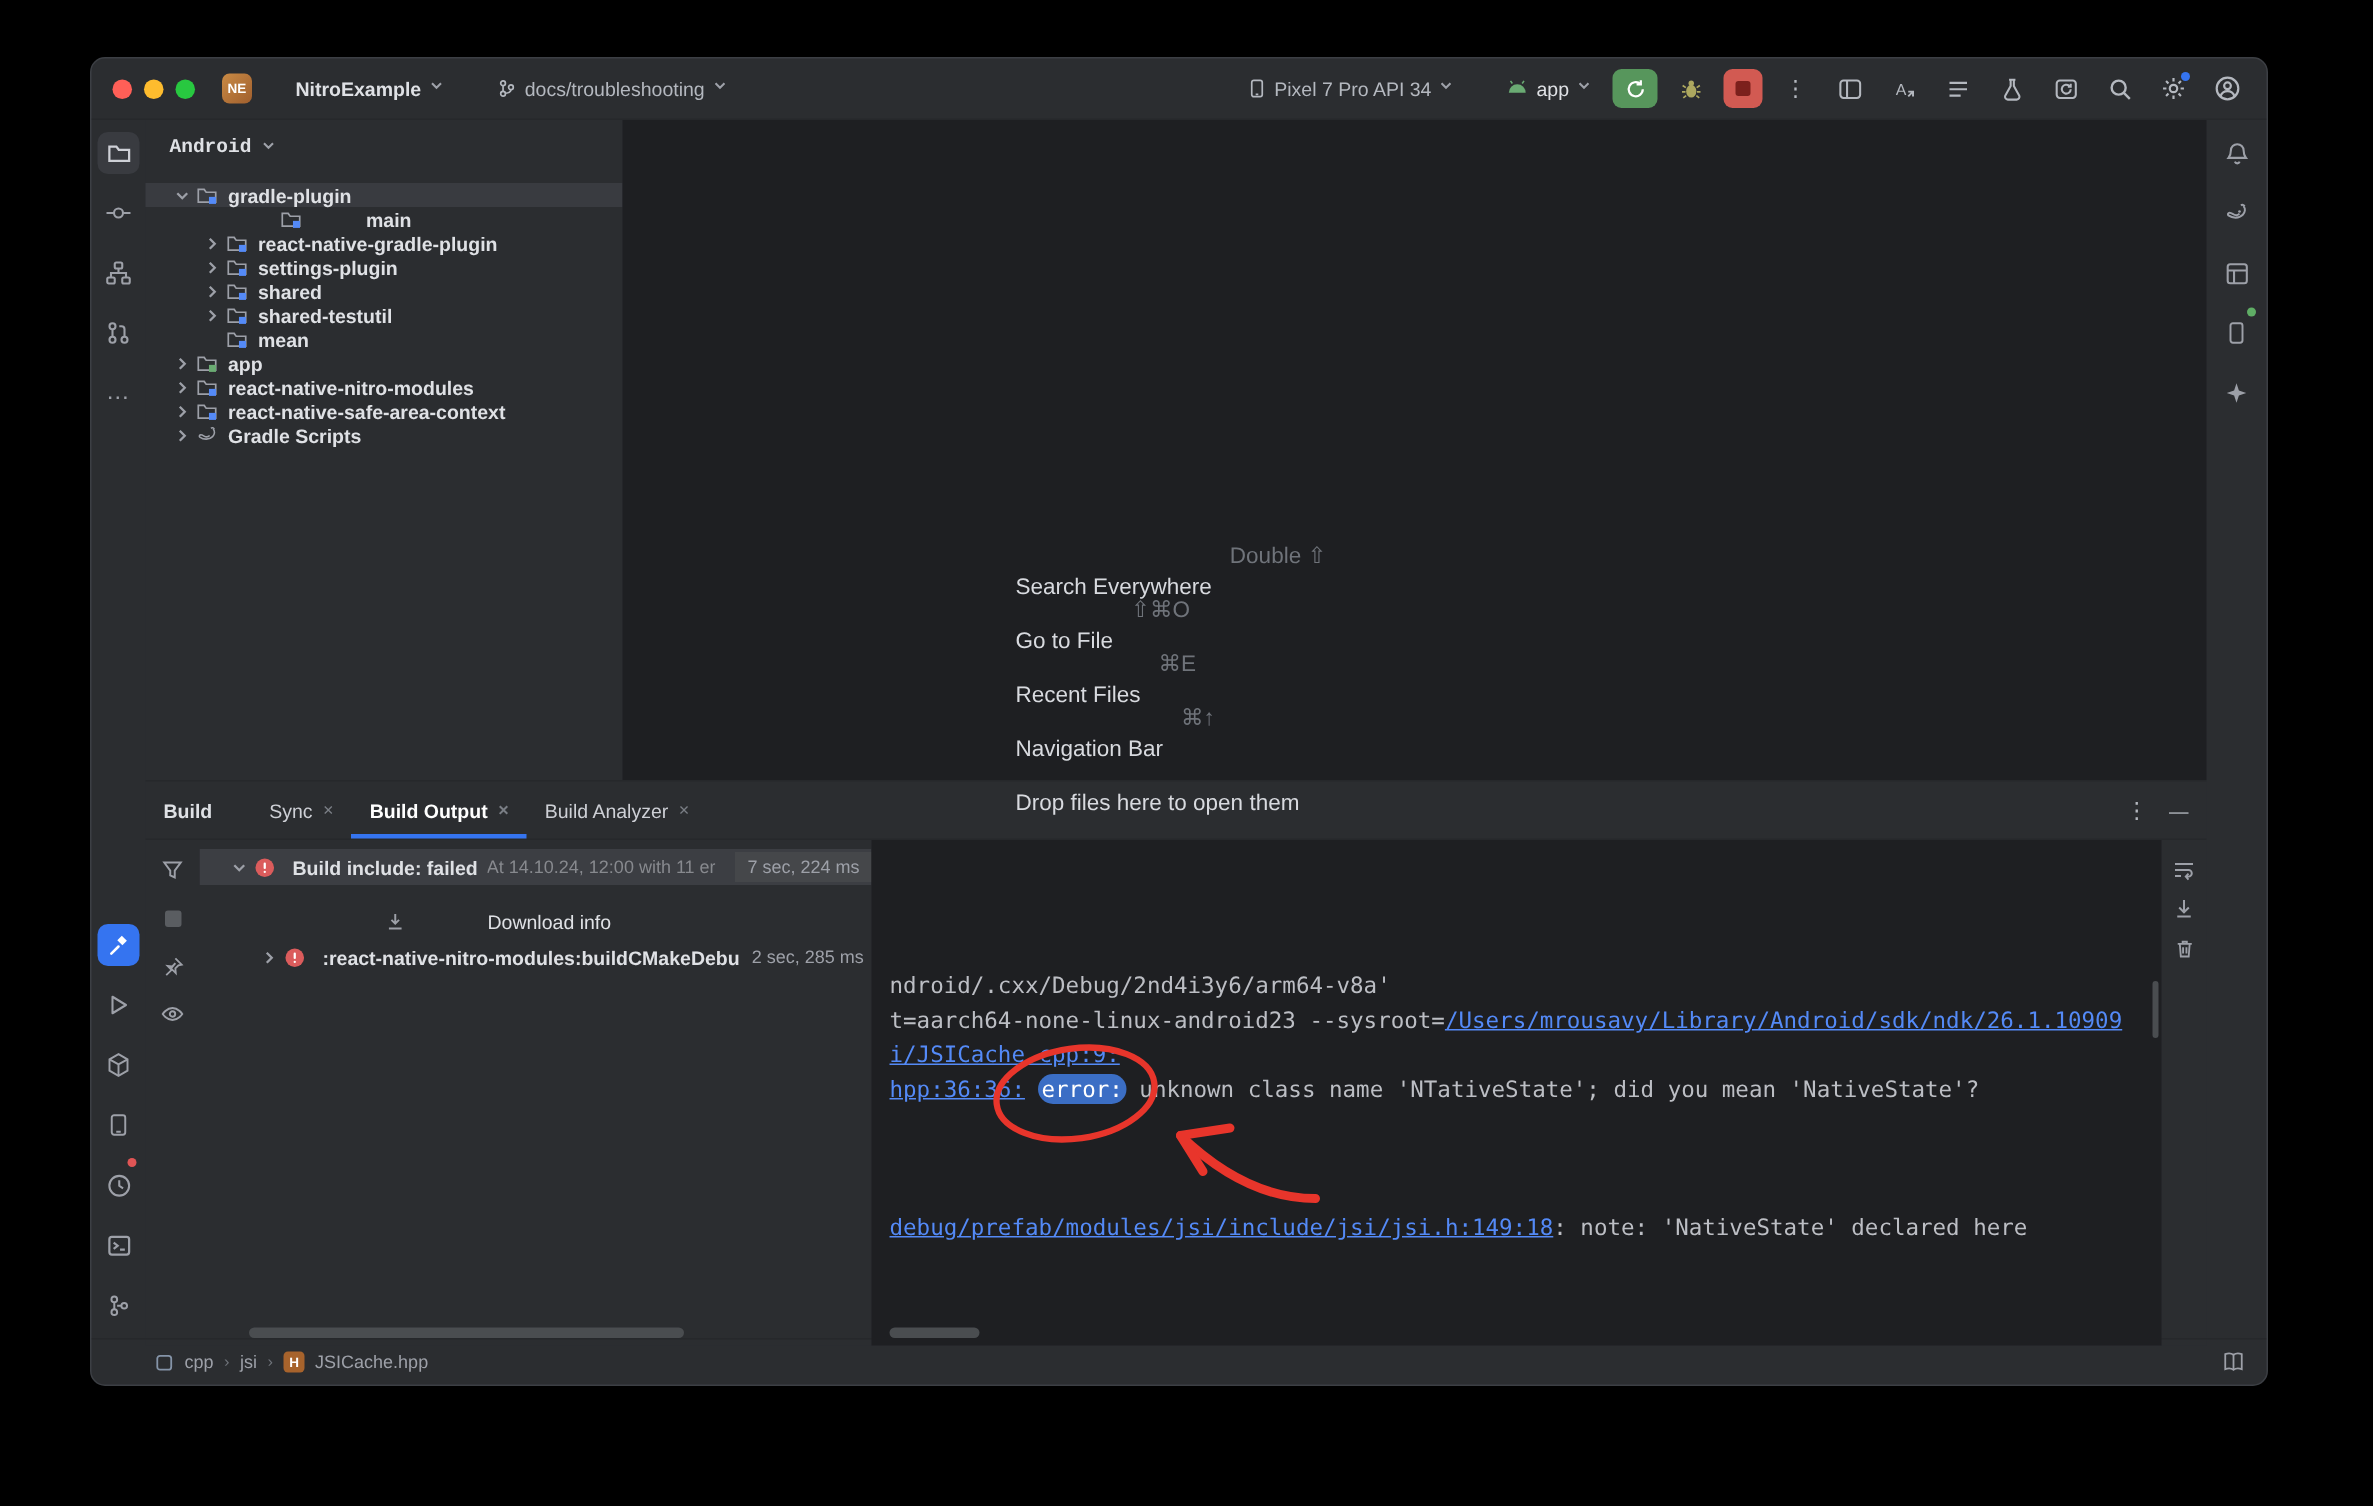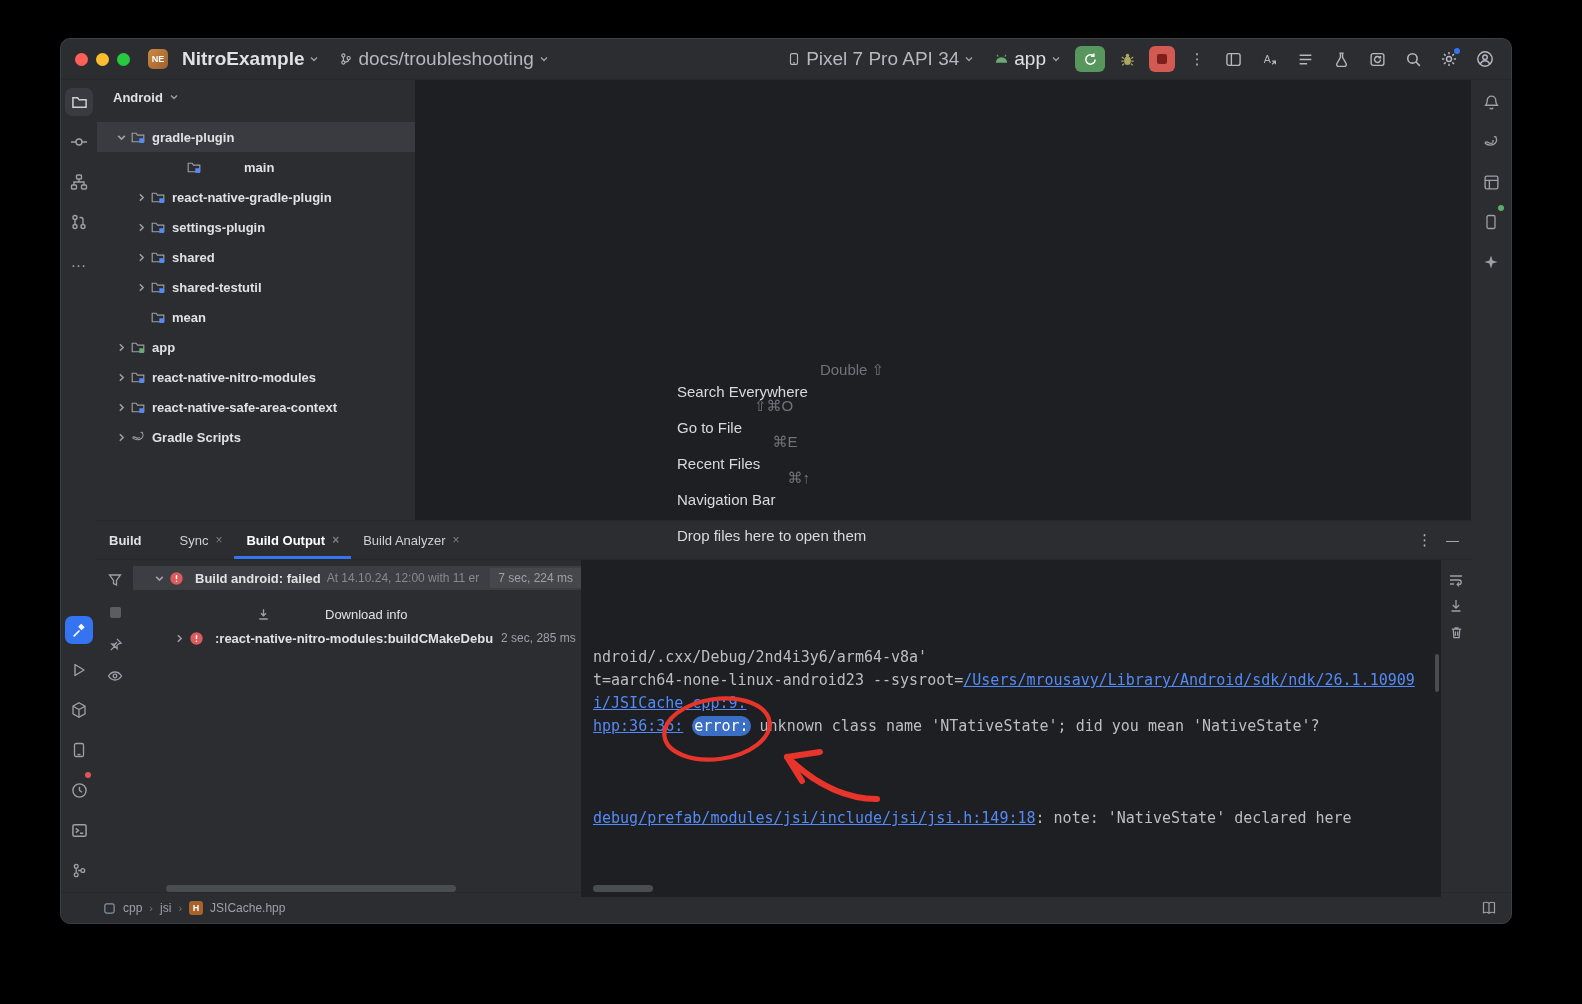--- a/index.html
+++ b/index.html
@@ -13,22 +13,22 @@
     border-radius:10px;border:1px solid #3C3F44;box-sizing:border-box;overflow:hidden;
     box-shadow:0 25px 70px rgba(0,0,0,.65);display:flex;flex-direction:column;}
   
   .titlebar{height:40px;flex:0 0 40px;display:flex;align-items:center;padding:0 12px 0 14px;
     gap:8px;border-bottom:1px solid var(--line);}
   .traffic{display:flex;gap:8px;margin-right:10px;}
   .tl{width:13px;height:13px;border-radius:50%;display:inline-block;}
   .tl.red{background:#FF5F57}.tl.yellow{background:#FEBC2E}.tl.green{background:#28C840}
   .proj-badge{width:20px;height:20px;border-radius:5px;background:linear-gradient(135deg,#C98A44,#A05F2E);
     color:#fff;font-size:9px;font-weight:bold;display:flex;align-items:center;justify-content:center;}
-  .tb-item{display:flex;align-items:center;gap:5px;color:var(--text);font-size:19px;cursor:default;
-    padding:3px 6px;border-radius:5px;}
+  .tb-item{display:flex;align-items:flex-start;gap:5px;color:var(--text);font-size:13px;cursor:default;
+    padding:3px 6px;border-radius:5px;margin-left:15px;}
   .tb-item .lbl2{color:#B4B8BF;}
   .tb-name{font-weight:bold;}
   .chev{display:inline-flex;}
   .tb-spacer{flex:1;}
   .icon-btn{width:28px;height:28px;display:flex;align-items:center;justify-content:center;
     border:none;background:transparent;border-radius:6px;position:relative;padding:0;}
   .run-btn{width:30px;height:26px;border:none;border-radius:6px;background:#57965C;
     display:flex;align-items:center;justify-content:center;}
   .stop-btn{width:26px;height:26px;border:none;border-radius:6px;background:#D25A52;
     display:flex;align-items:center;justify-content:center;}
@@ -43,23 +43,23 @@
   .abar.right{width:40px;flex:0 0 40px;}
   .abar-cell{width:32px;height:40px;display:flex;align-items:center;justify-content:center;position:relative;}
   .abar-active{width:28px;height:28px;border-radius:7px;background:var(--sel);display:flex;align-items:center;justify-content:center;}
   .abar-active.blue{background:var(--accent);}
   .abar-flexspace{flex:1;}
   .center{flex:1;display:flex;flex-direction:column;min-width:0;}
   .upper{height:440px;flex:0 0 440px;display:flex;min-height:0;}
   
   .project{width:318px;flex:0 0 318px;display:flex;flex-direction:column;background:var(--panel);}
   .project-head{height:34px;display:flex;align-items:center;gap:6px;padding-left:16px;
-    color:var(--text);font-size:13px;font-weight:bold;}
+    color:var(--text);font-size:13px;font-weight:bold;font-family:Liberation Mono, monospace;}
   .ptree{padding-top:8px;}
-  .ptree-row{height:30px;display:flex;align-items:center;font-size:13px;color:var(--text);}
+  .ptree-row{height:16px;display:flex;align-items:center;font-size:13px;color:var(--text);}
   .ptree-row.selected{background:var(--sel);}
   .chev-slot{width:16px;display:inline-flex;justify-content:center;flex:0 0 16px;}
   .tree-ico{width:18px;display:inline-flex;justify-content:center;flex:0 0 18px;margin-right:5px;}
   .ptree-label{font-weight:600;white-space:nowrap;}
   
   .editor{flex:1;background:var(--editor);position:relative;min-width:0;}
   .hints{position:absolute;left:262px;top:272px;}
   .hint-row{height:36px;display:flex;align-items:center;gap:12px;font-size:15px;}
   .hint-label{color:#D8DADF;margin-top:43px;}
   .hint-keys{color:var(--dim);}
@@ -565,21 +565,21 @@
                       <path d="M2 3.5l3 3 3-3" stroke="#9DA0A8" fill="none" stroke-width="1.4"></path>
                     </svg>
                   </span>
                   <span class="tree-ico">
                     <svg width="15" height="15" viewBox="0 0 16 16">
                       <circle cx="8" cy="8" r="6.6" fill="#DB5C5C"></circle>
                       <rect x="7.2" y="4.3" width="1.6" height="4.6" rx=".8" fill="#fff"></rect>
                       <rect x="7.2" y="10.1" width="1.6" height="1.7" rx=".8" fill="#fff"></rect>
                     </svg>
                   </span>
-                  <span class="btree-label">Build android: failed</span>
+                  <span class="btree-label">Build include: failed</span>
                   <span class="btree-meta">At 14.10.24, 12:00 with 11 er</span>
                   <span class="btree-duration">7 sec, 224 ms</span>
                 </div>
                 <div class="btree-row" style="padding-left: 62px; gap: 43px;">
                   <span class="chev-slot"></span>
                   <span class="tree-ico">
                     <svg width="15" height="15" viewBox="0 0 16 16" fill="none" stroke="#9DA0A8" stroke-width="1.4">
                       <path d="M8 2.5v6.5M5.3 6.7L8 9.4l2.7-2.7M3.5 12.8h9"></path>
                     </svg>
                   </span>

